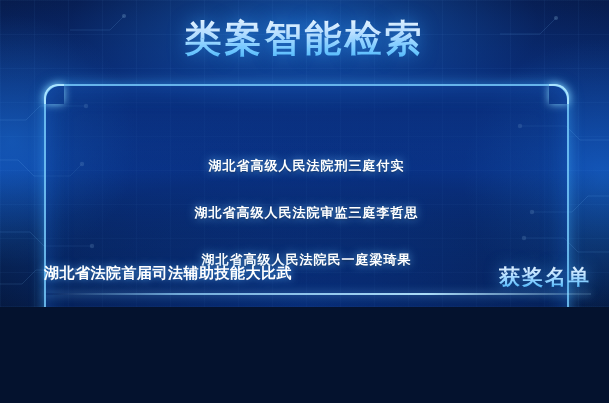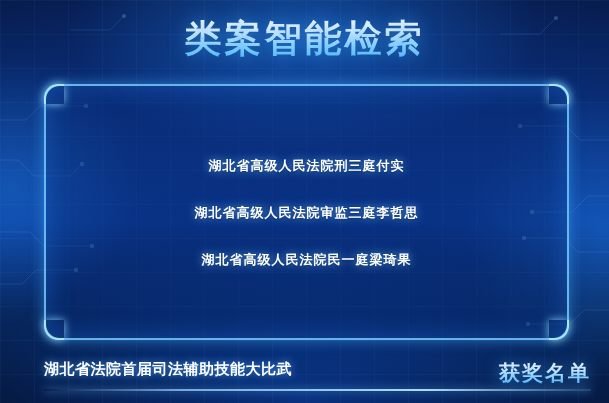--- a/index.html
+++ b/index.html
@@ -3,21 +3,21 @@
 <meta charset="utf-8">
 <style>
   html, body {
     margin: 0;
     padding: 0;
     background: #04122e;
   }
   #poster {
     position: relative;
     width: 609px;
-    height: 403px;
+    height: 307px;
     overflow: hidden;
     font-family: "Liberation Sans", sans-serif;
     background:
       radial-gradient(ellipse 70% 55% at 50% 8%, rgba(30,120,230,0.55) 0%, rgba(10,50,140,0.15) 55%, rgba(4,20,60,0) 80%),
       radial-gradient(ellipse 90% 70% at 50% 100%, rgba(12,72,190,0.55) 0%, rgba(6,30,95,0.2) 60%, rgba(3,14,45,0) 85%),
       linear-gradient(180deg, #071b4a 0%, #0a2f7a 28%, #0b3d9c 55%, #08295f 78%, #051634 100%);
   }
   
   .tex {
     position: absolute;

